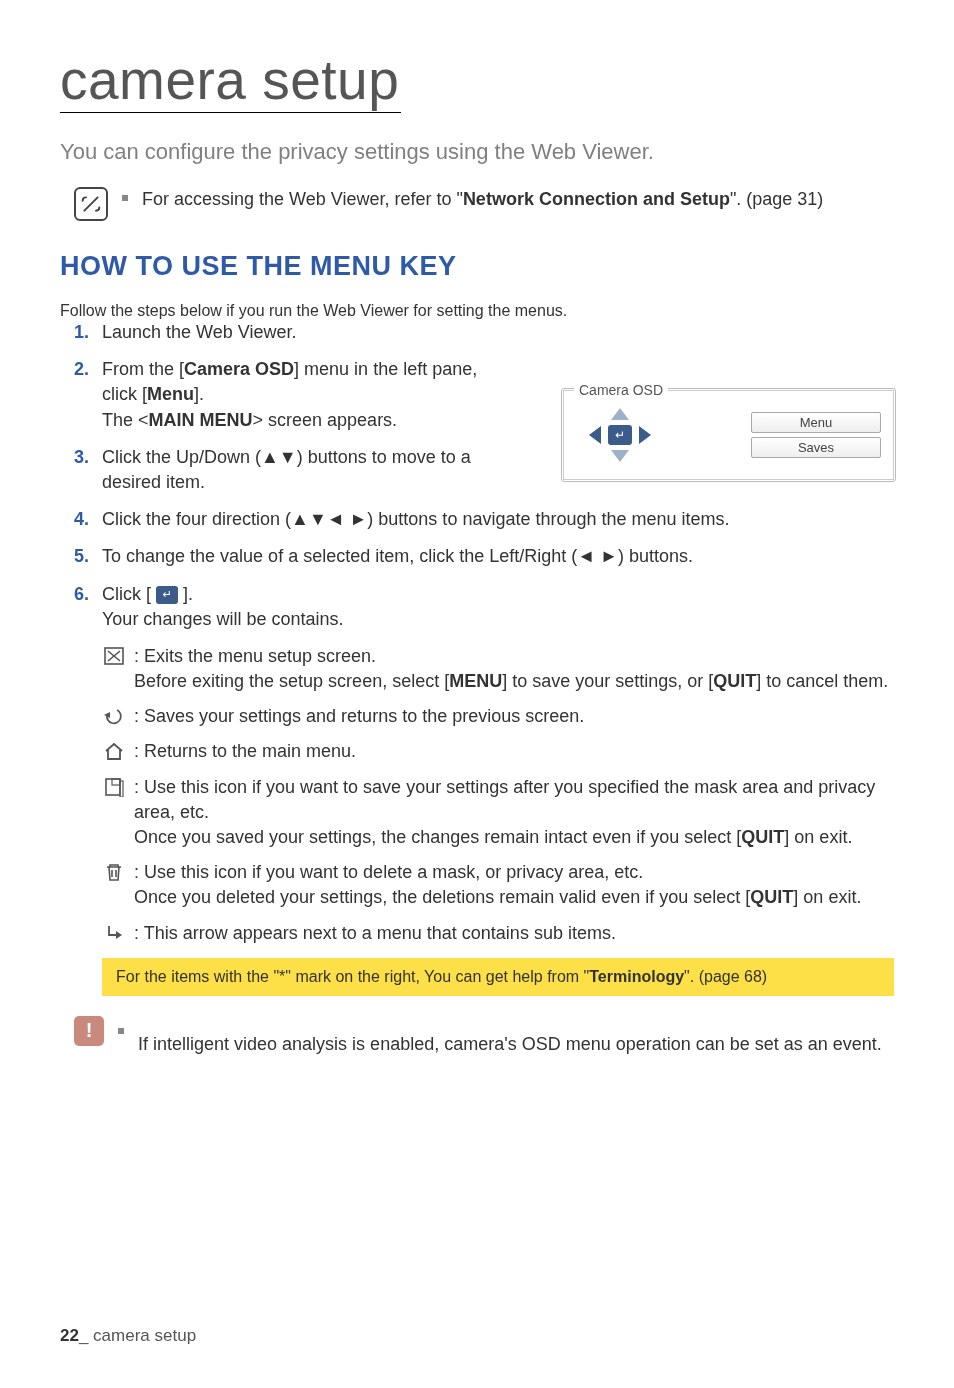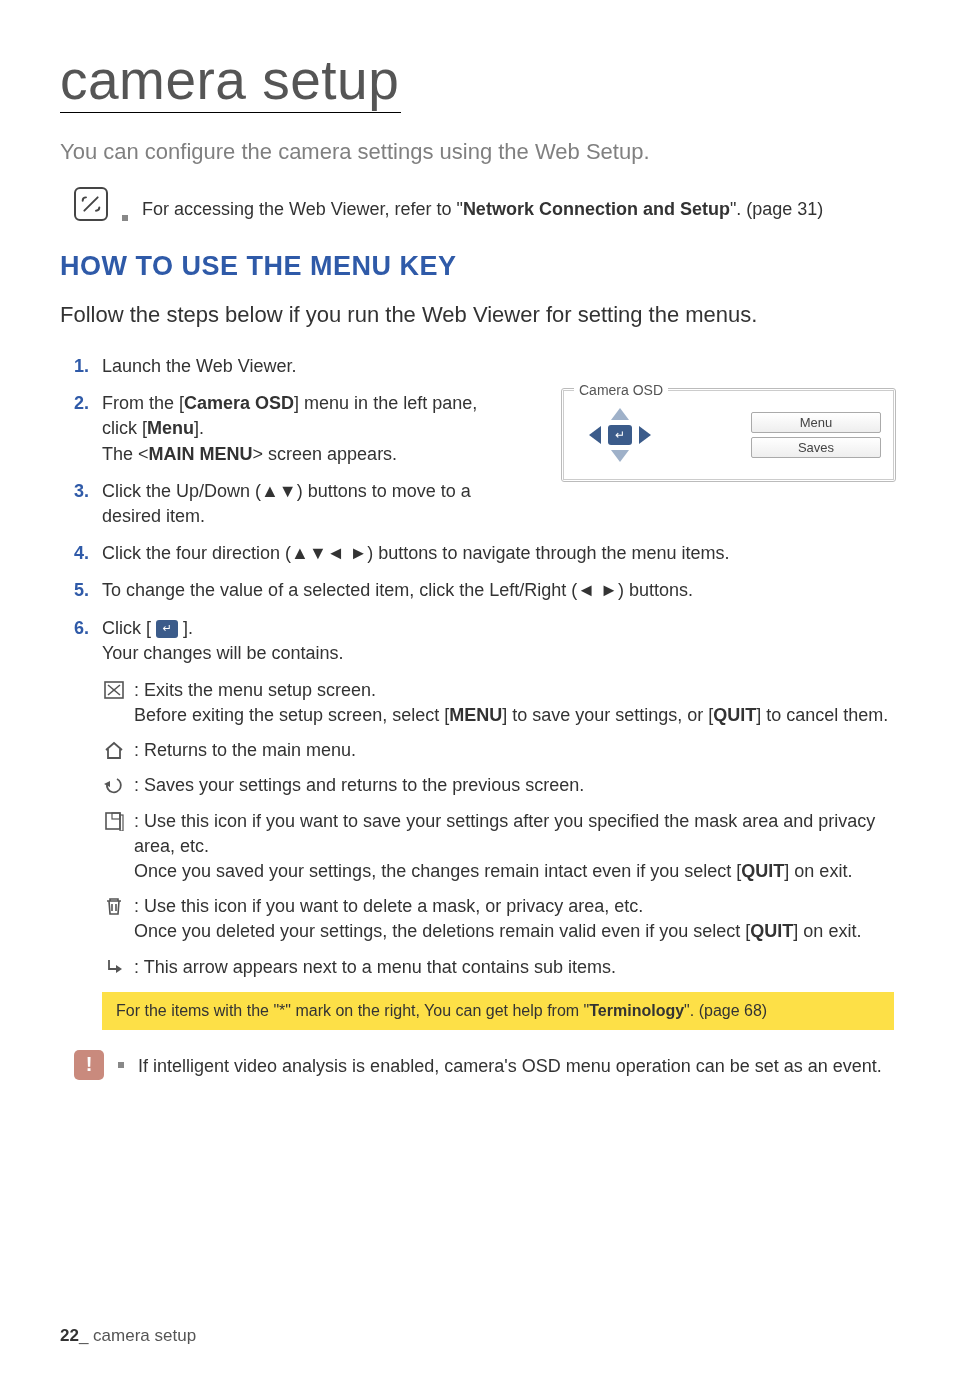--- a/index.html
+++ b/index.html
@@ -27,21 +27,21 @@
     color: #555;
   }
   .intro {
     color: #808080;
     font-size: 22px;
     font-weight: 300;
     margin-bottom: 22px;
   }
   .note-row {
     display: flex;
-    align-items: flex-end;
+    align-items: flex-start;
     gap: 14px;
     margin: 0 0 30px 14px;
   }
   .note-box {
     width: 34px;
     height: 34px;
     border: 2px solid #454545;
     border-radius: 6px;
     display: flex;
     align-items: center;
@@ -79,23 +79,23 @@
     line-height: 1.35;
   }
   h2.section-head {
     color: #2f5aa8;
     font-size: 27px;
     font-weight: 600;
     letter-spacing: 0.5px;
     margin: 6px 0 20px 0;
   }
   .body-text {
-    font-size: 22px;
-    color: #333;
-    margin-bottom: 26px;
+    font-size: 16px;
+    color: #333;
+    margin-bottom: 0;
   }
   ol.steps {
     list-style: none;
     padding-left: 42px;
     counter-reset: step;
   }
   ol.steps > li {
     position: relative;
     margin-bottom: 12px;
     font-size: 18px;
@@ -250,21 +250,21 @@
 </style>
 </head>
 <body>
 
 
 
 <div class="title-wrap">
   <div class="title">camera setup</div>
 </div>
 
-<div class="intro">You can configure the camera settings using the Web Setup.</div>
+<div class="intro">You can configure the privacy settings using the Web Viewer.</div>
 
 <div class="note-row">
   <div class="note-box">
     <svg width="20" height="20" viewBox="0 0 24 24">
         <path d="M4 20 L20 4 M6 4 Q2 4 2 8 M18 20 Q22 20 22 16" stroke="#454545" stroke-width="2.3" fill="none" stroke-linecap="round"></path>
       </svg>
   </div>
   <div class="note-bullet"></div>
   <div class="note-text">
     <span>For accessing the Web Viewer, refer to "</span><b>Network Connection and Setup</b><span>". (page 31)</span>
@@ -317,33 +317,33 @@
           <line x1="5" y1="5" x2="17" y2="15" stroke="#555" stroke-width="1.6"></line>
           <line x1="17" y1="5" x2="5" y2="15" stroke="#555" stroke-width="1.6"></line>
         </svg>
     </span>
     <span>: Exits the menu setup screen.</span>
     <span class="glyph-indent"><span>Before exiting the setup screen, select [</span><b>MENU</b><span>] to save your settings, or [</span><b>QUIT</b><span>] to cancel them.</span></span>
   </li>
   <li>
     <span class="ic">
       <svg width="22" height="20" viewBox="0 0 22 20">
-          <path d="M3 10 L11 3 L19 10 M5 9 V18 H17 V9" stroke="#555" fill="none" stroke-width="1.8"></path>
-        </svg>
-    </span>
-    <span>: Returns to the main menu.</span>
-  </li>
-  <li>
-    <span class="ic">
-      <svg width="22" height="20" viewBox="0 0 22 20">
           <path d="M14 4 A7 7 0 1 1 4 9" stroke="#555" fill="none" stroke-width="1.8"></path>
           <polygon points="1,9 7,6 7,12" fill="#555"></polygon>
         </svg>
     </span>
     <span>: Saves your settings and returns to the previous screen.</span>
+  </li>
+  <li>
+    <span class="ic">
+      <svg width="22" height="20" viewBox="0 0 22 20">
+          <path d="M3 10 L11 3 L19 10 M5 9 V18 H17 V9" stroke="#555" fill="none" stroke-width="1.8"></path>
+        </svg>
+    </span>
+    <span>: Returns to the main menu.</span>
   </li>
   <li>
     <span class="ic">
       <svg width="22" height="20" viewBox="0 0 22 20">
           <rect x="3" y="2" width="14" height="16" stroke="#555" fill="none" stroke-width="1.6"></rect>
           <rect x="9" y="2" width="8" height="6" stroke="#555" fill="none" stroke-width="1.2"></rect>
           <rect x="17" y="4" width="3" height="16" stroke="#555" fill="none" stroke-width="1.2"></rect>
         </svg>
     </span>
     <span>: Use this icon if you want to save your settings after you specified the mask area and privacy area, etc.</span>
@@ -369,21 +369,21 @@
   </li>
 </ul>
 
 <div class="tip-box">
   <span>For the items with the "*" mark on the right, You can get help from "</span><b>Terminology</b><span>". (page 68)</span>
 </div>
 
 <div class="caution-row">
   <div class="caution-box">!</div>
   <div class="note-bullet" style="margin-top:12px;"></div>
-  <div class="note-text" style="margin-top:4px;">If intelligent video analysis is enabled, camera's OSD menu operation can be set as an event.</div>
+  <div class="note-text" style="margin-top:16px;">If intelligent video analysis is enabled, camera's OSD menu operation can be set as an event.</div>
 </div>
 
 <div class="footer">
   <span class="pnum">22</span><span>_ </span><span>camera setup</span>
 </div>
 
 
 
 
 </body></html>

